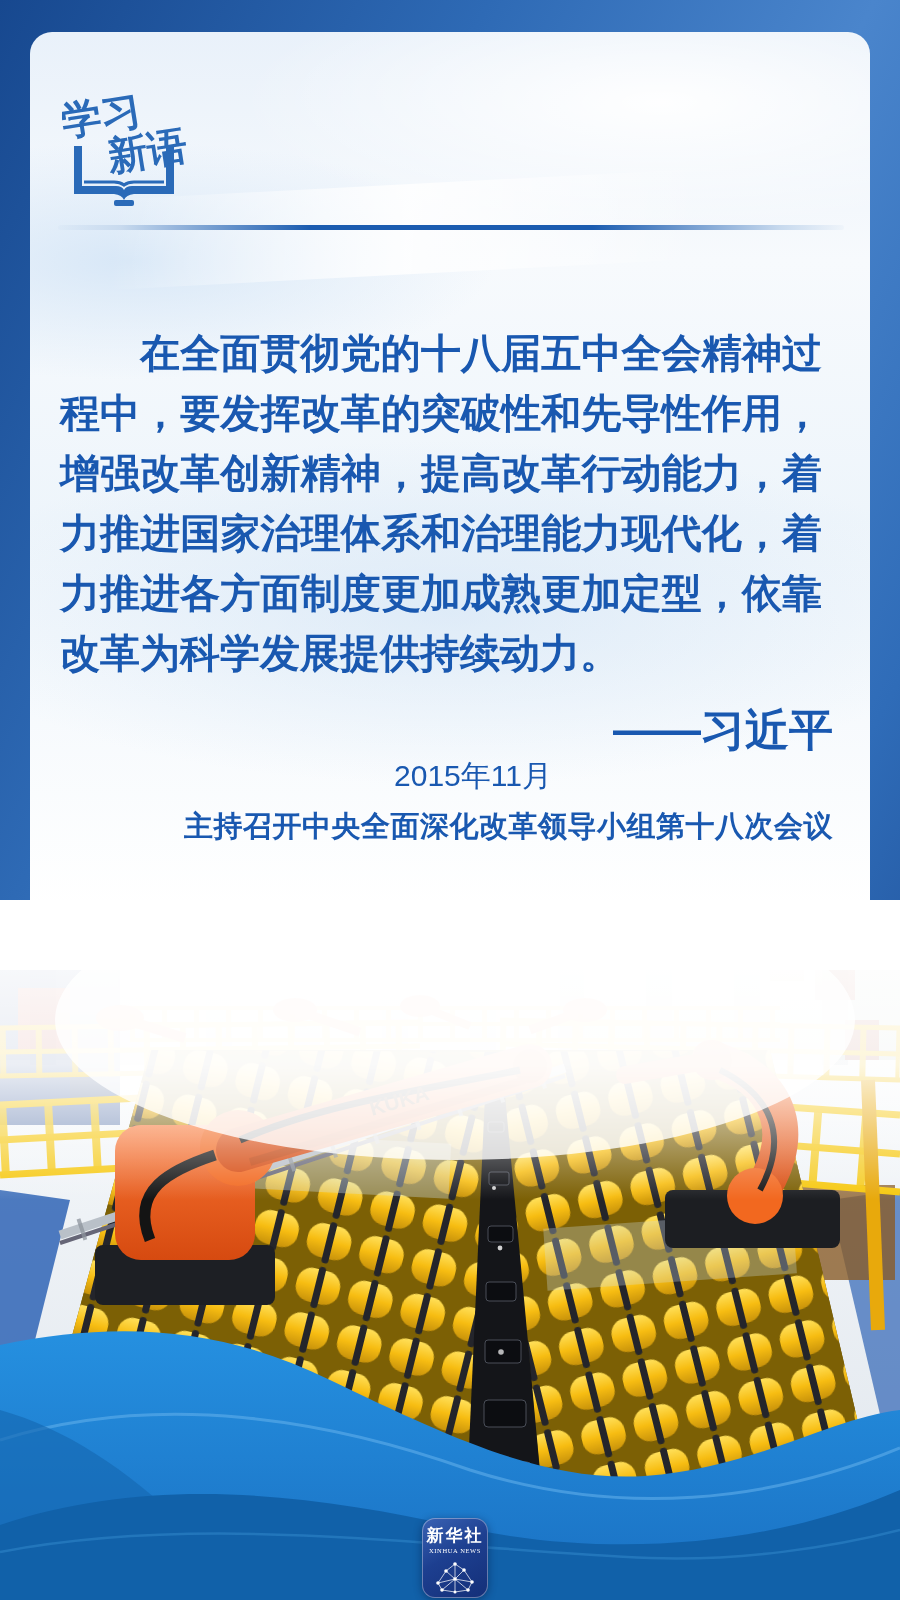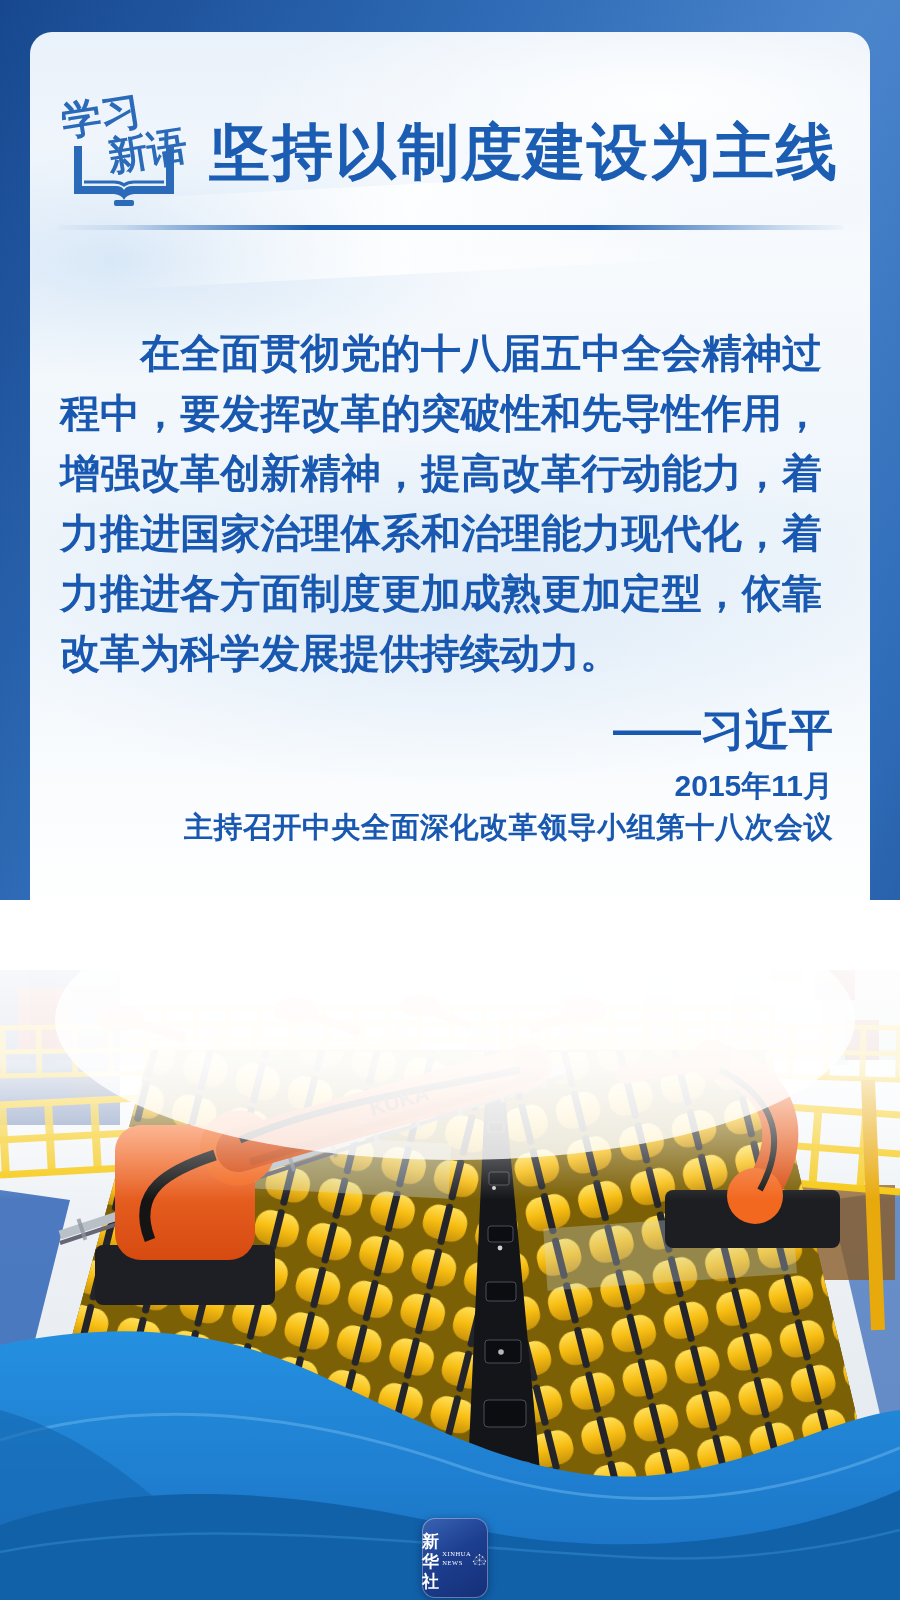--- a/index.html
+++ b/index.html
@@ -36,31 +36,31 @@
   
   .quote{
     position:absolute;left:30px;top:251px;width:762px;
     font-size:40px;line-height:60px;font-weight:bold;color:#1958b0;
     text-align:justify;text-indent:2em;letter-spacing:0;
   }
   .byline{
     position:absolute;right:37px;top:674px;width:720px;text-align:right;color:#1958b0;
   }
   .byline .who{font-size:44px;line-height:48px;font-weight:bold;}
-  .byline .when{font-size:30px;line-height:36px;font-weight:bold;margin-top:14px;}
-  .byline .where{font-size:29px;line-height:36px;font-weight:bold;margin-top:5px;letter-spacing:.5px;}
+  .byline .when{font-size:30px;line-height:36px;font-weight:normal;margin-top:4px;text-align:center;}
+  .byline .where{font-size:29px;line-height:36px;font-weight:bold;margin-top:14px;letter-spacing:.5px;}
   
   .photo{position:absolute;left:0;top:900px;width:900px;height:700px;z-index:2;}
   .photo svg{display:block;}
   .waves{position:absolute;left:0;top:1290px;width:900px;height:310px;z-index:3;}
   .badge{
     position:absolute;left:422px;top:1518px;width:66px;height:80px;z-index:4;border-radius:13px;
     background:linear-gradient(150deg,#3a63b4 0%,#1d3f90 45%,#142f78 100%);
     box-shadow:0 0 0 1px rgba(255,255,255,.35) inset,0 2px 8px rgba(0,20,60,.45);
-    display:flex;flex-direction:row;align-items:center;color:#fff;
+    display:flex;flex-direction:column;align-items:center;color:#fff;
   }
   .badge .cn{font-size:17px;line-height:20px;font-weight:bold;letter-spacing:2px;margin-top:8px;}
   .badge .en{font-size:6.5px;line-height:9px;letter-spacing:.6px;font-family:"Liberation Serif","DejaVu Serif",serif;}
   .badge svg{margin-top:2px;}
 </style>
 </head>
 <body>
 
 <div class="stage">
 
@@ -72,21 +72,20 @@
         <path d="M12 64 v48 h40 q8 1 10 6 q2 -5 10 -6 h40 V64 h-8 v40 h-34 q-6 0 -8 4 q-2 -4 -8 -4 H20 V64 Z" fill="#2a6ab8"></path>
         <path d="M22 100 h30 q6 0 10 3 q4 -3 10 -3 h30" fill="none" stroke="#2a6ab8" stroke-width="3"></path>
         <rect x="52" y="118" width="20" height="6" rx="2" fill="#2a6ab8"></rect>
         <g transform="rotate(-9 62 50)">
           <text x="42" y="44" font-size="40" text-anchor="middle">学习</text>
           <text x="82" y="86" font-size="40" text-anchor="middle">新语</text>
         </g>
       </svg>
     </div>
 
-    <div class="title">坚持以制度建设为主线</div>
     <div class="divider"></div>
 
     <p class="quote">在全面贯彻党的十八届五中全会精神过程中，要发挥改革的突破性和先导性作用，增强改革创新精神，提高改革行动能力，着力推进国家治理体系和治理能力现代化，着力推进各方面制度更加成熟更加定型，依靠改革为科学发展提供持续动力。</p>
 
     <div class="byline">
       <div class="who">——习近平</div>
       <div class="when">2015年11月</div>
       <div class="where">主持召开中央全面深化改革领导小组第十八次会议</div>
     </div>
   </div>

